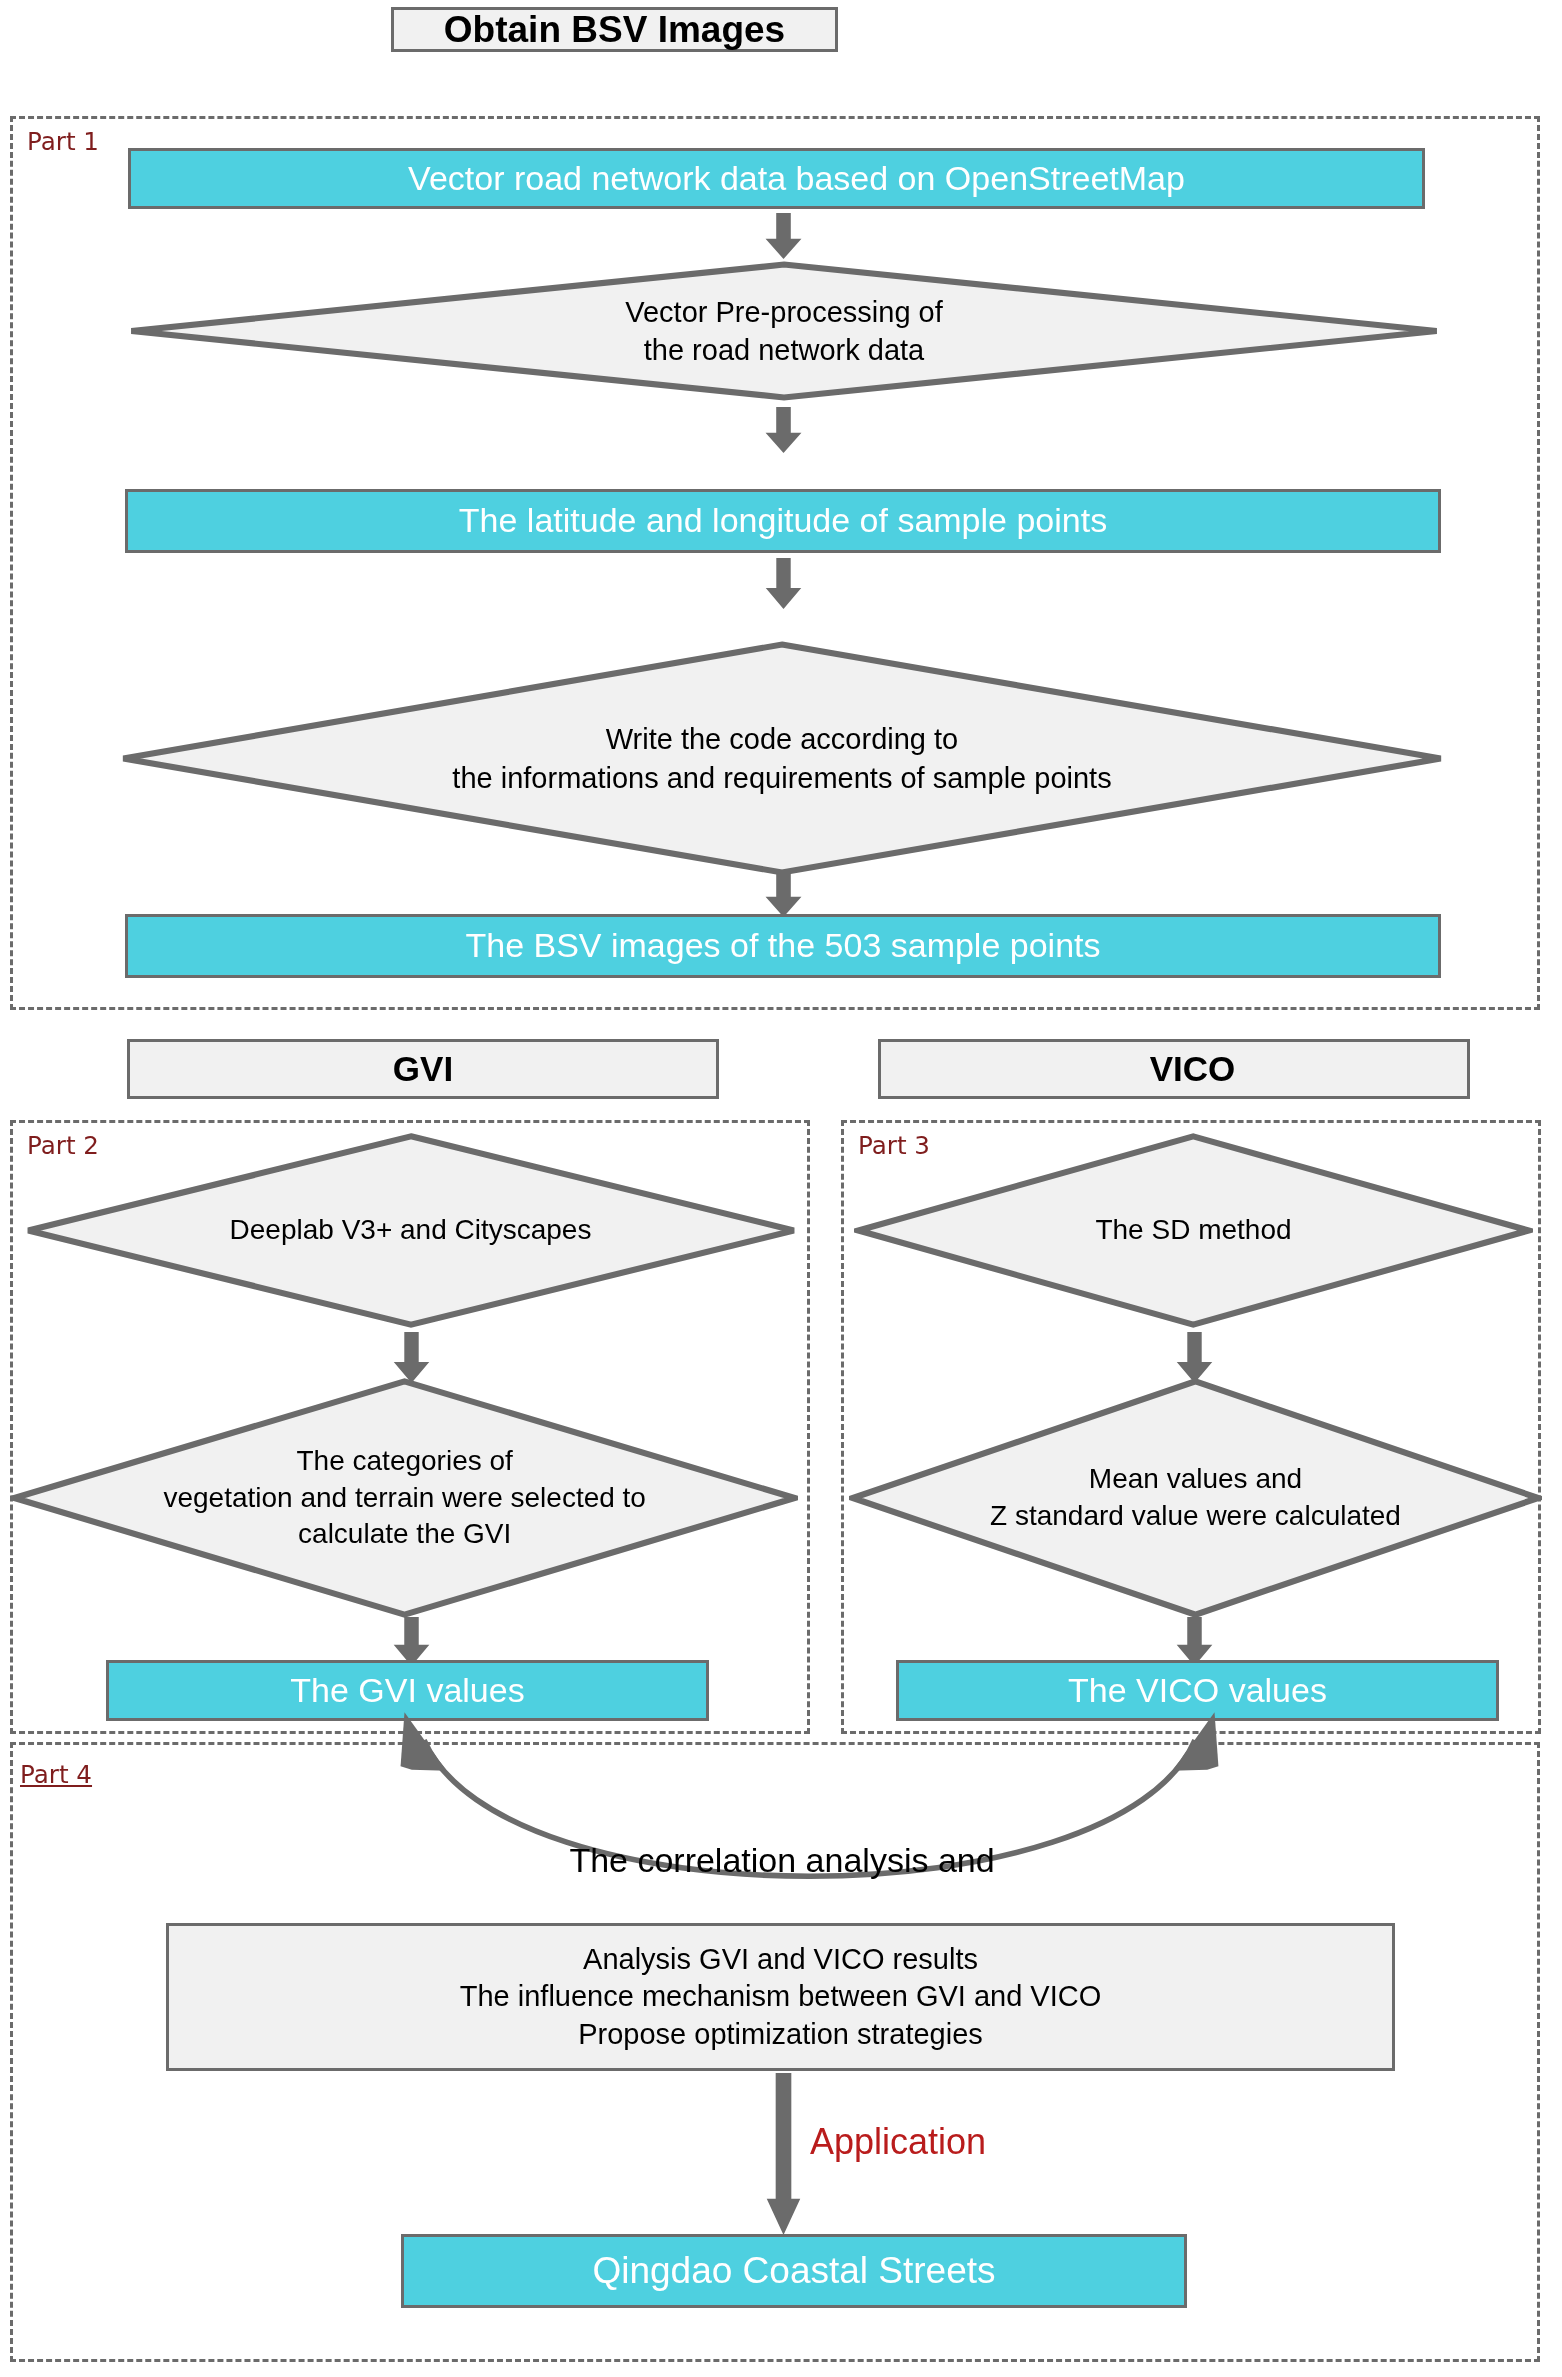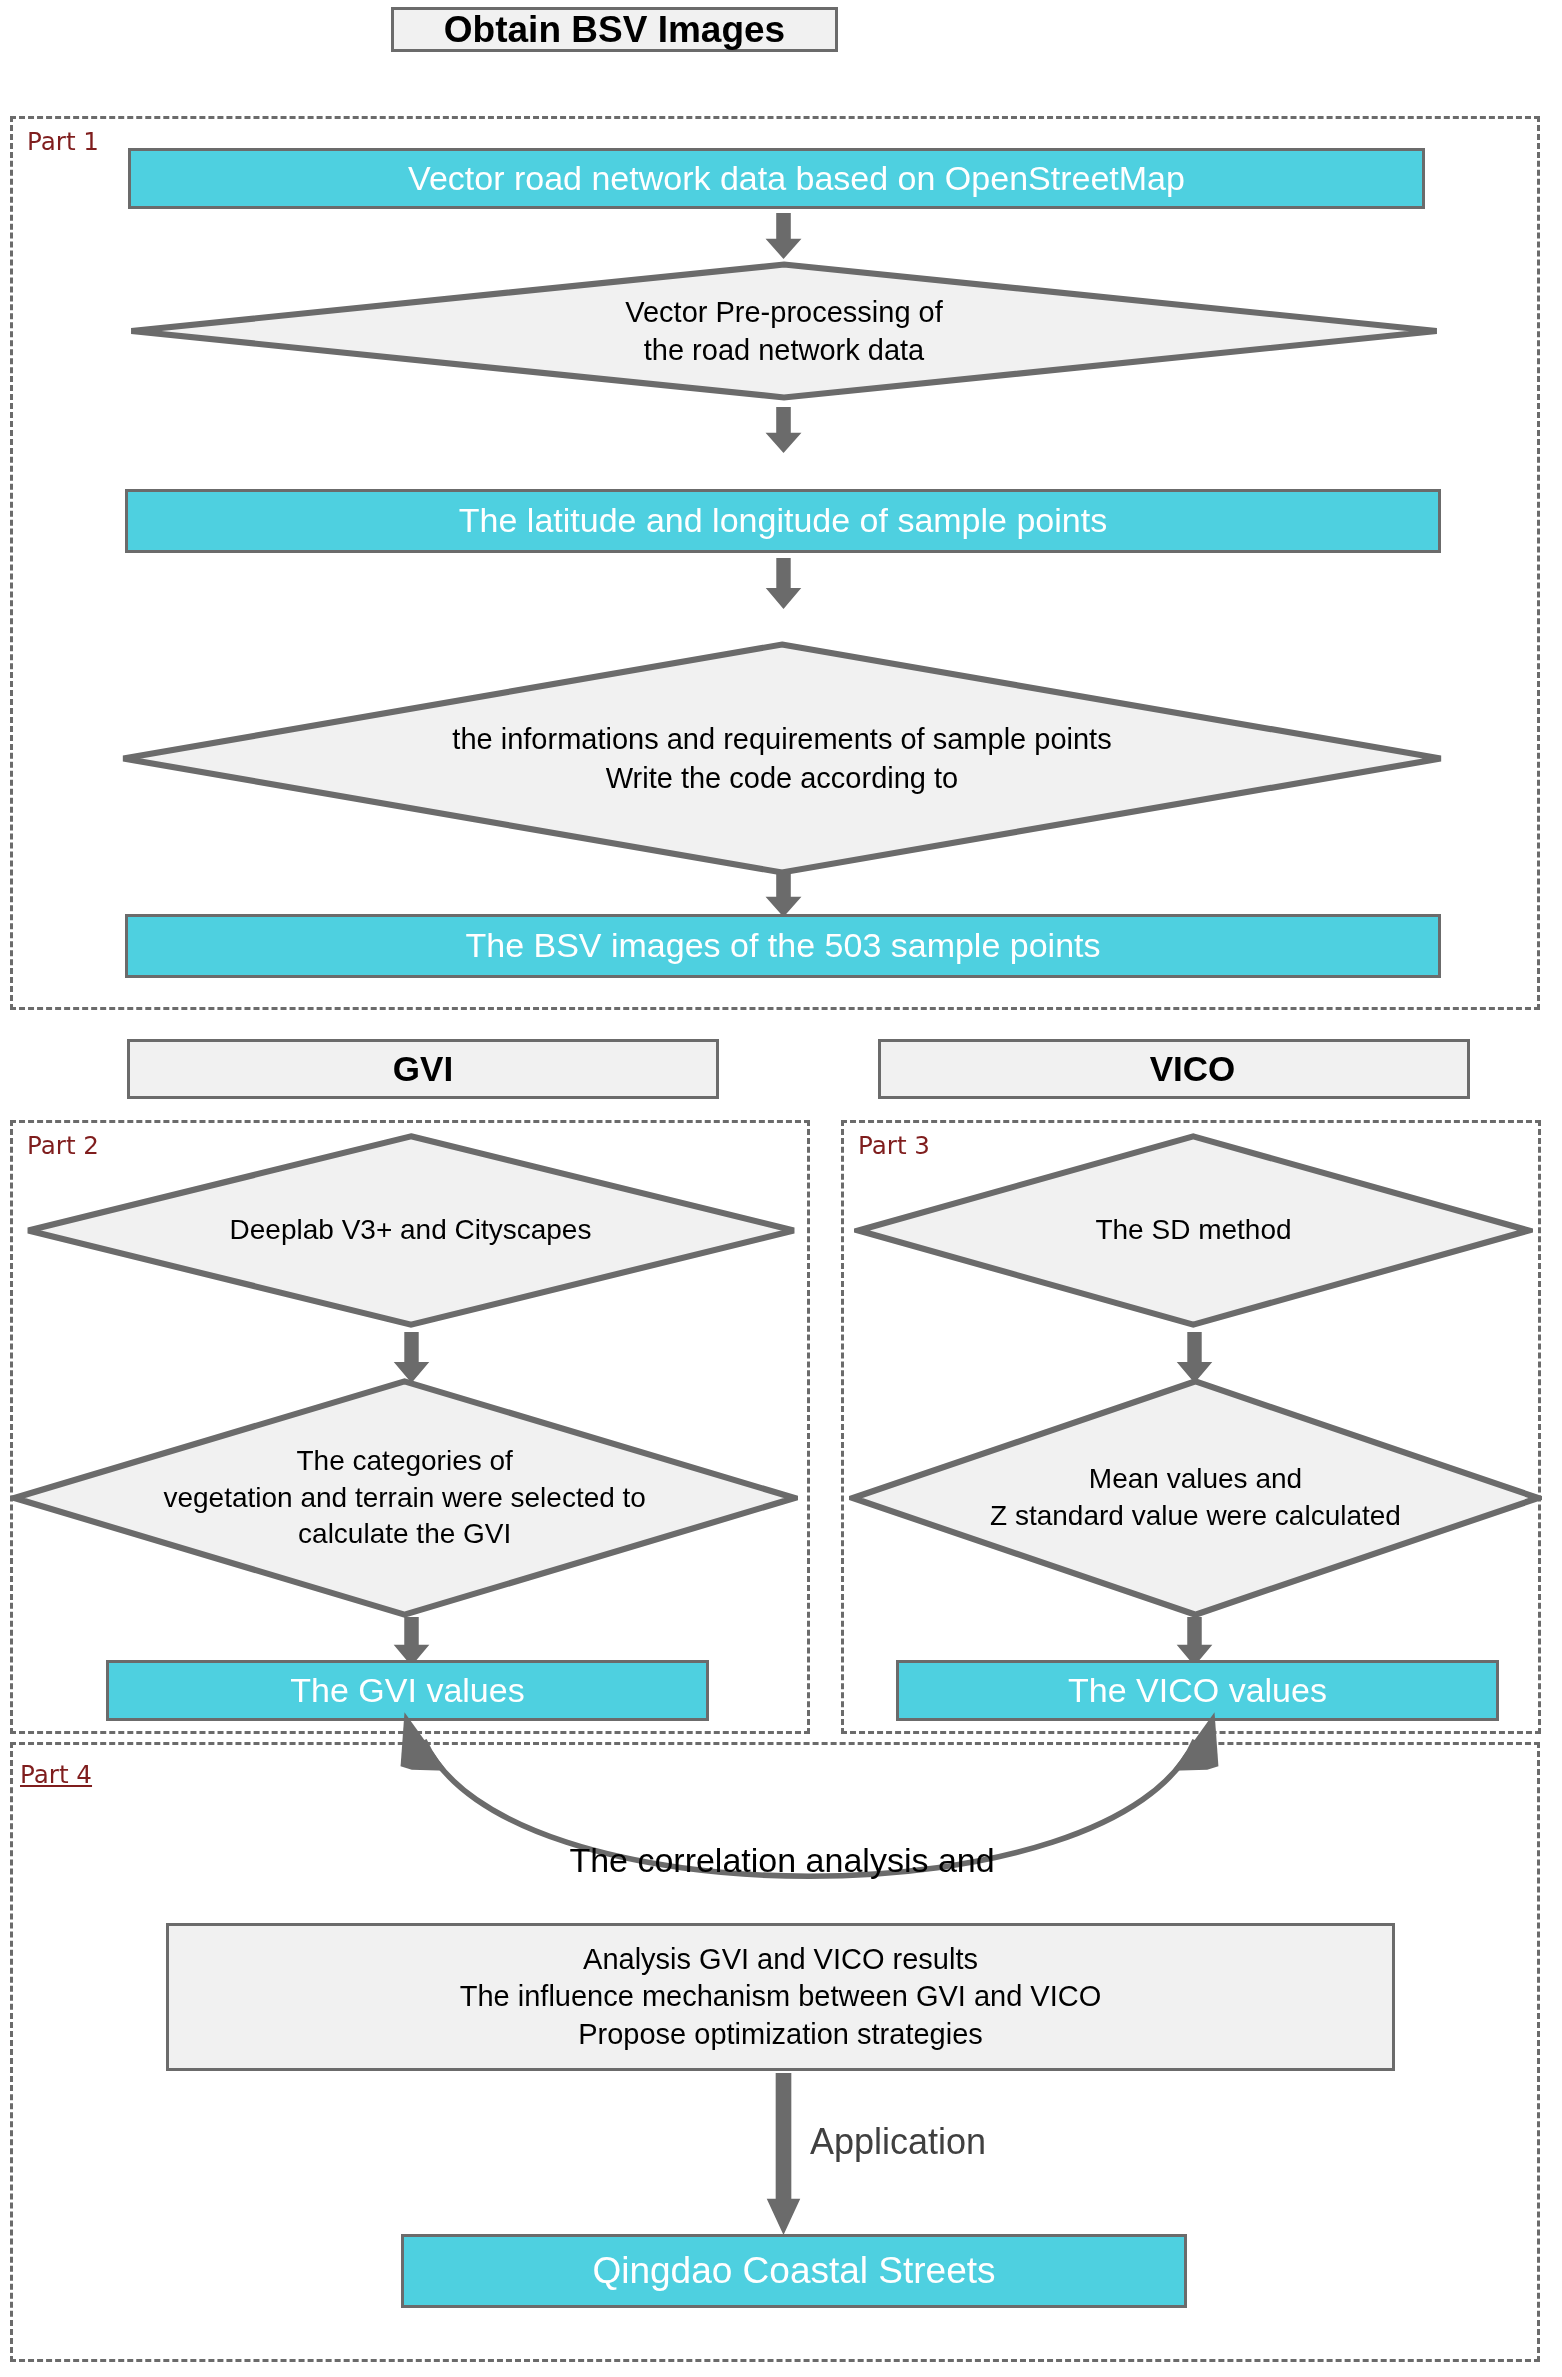--- a/index.html
+++ b/index.html
@@ -113,22 +113,22 @@
       <polygon points="27,0 53,0 53,54 72,54 40,92 8,54 27,54" fill="#6b6b6b"></polygon>
     </svg>
   </div>
 
   <div class="diamond" style="left:120px;top:641px;width:1324px;height:235px;">
     <svg width="1324" height="235" viewBox="0 0 2370 420">
       <polygon points="1185,6 2364,210 1185,414 6,210" fill="#f1f1f1" stroke="#6b6b6b" stroke-width="11"></polygon>
     </svg>
     <div class="dtext fs-body2">
       <div>
+        <div>Write the code according to</div>
         <div>the  informations and requirements of sample points</div>
-        <div>Write the code according to</div>
       </div>
     </div>
   </div>
 
   <div class="arrow" style="left:761px;top:871px;width:45px;height:46px;">
     <svg width="45" height="46" viewBox="0 0 80 82">
       <polygon points="27,0 53,0 53,46 72,46 40,82 8,46 27,46" fill="#6b6b6b"></polygon>
     </svg>
   </div>
 
@@ -242,20 +242,20 @@
       <div>The influence mechanism between GVI and VICO</div>
       <div>Propose optimization strategies</div>
     </div>
   </div>
 
   <div class="arrow" style="left:761px;top:2073px;width:45px;height:162px;">
     <svg width="45" height="162" viewBox="0 0 80 290">
       <polygon points="26,0 54,0 54,225 70,225 40,290 10,225 26,225" fill="#6b6b6b"></polygon>
     </svg>
   </div>
-  <div class="freetext" style="left:810px;top:2119px;font-size:36px;color:#404040;">Application</div>
+  <div class="freetext" style="left:810px;top:2119px;font-size:36px;color:#b91c1c;">Application</div>
 
   <div class="node box cyan" style="left:401px;top:2234px;width:786px;height:74px;">
     <span class="lbl" style="font-size:37px;">Qingdao Coastal Streets</span>
   </div>
 
 </div>
 
 
 </body></html>

